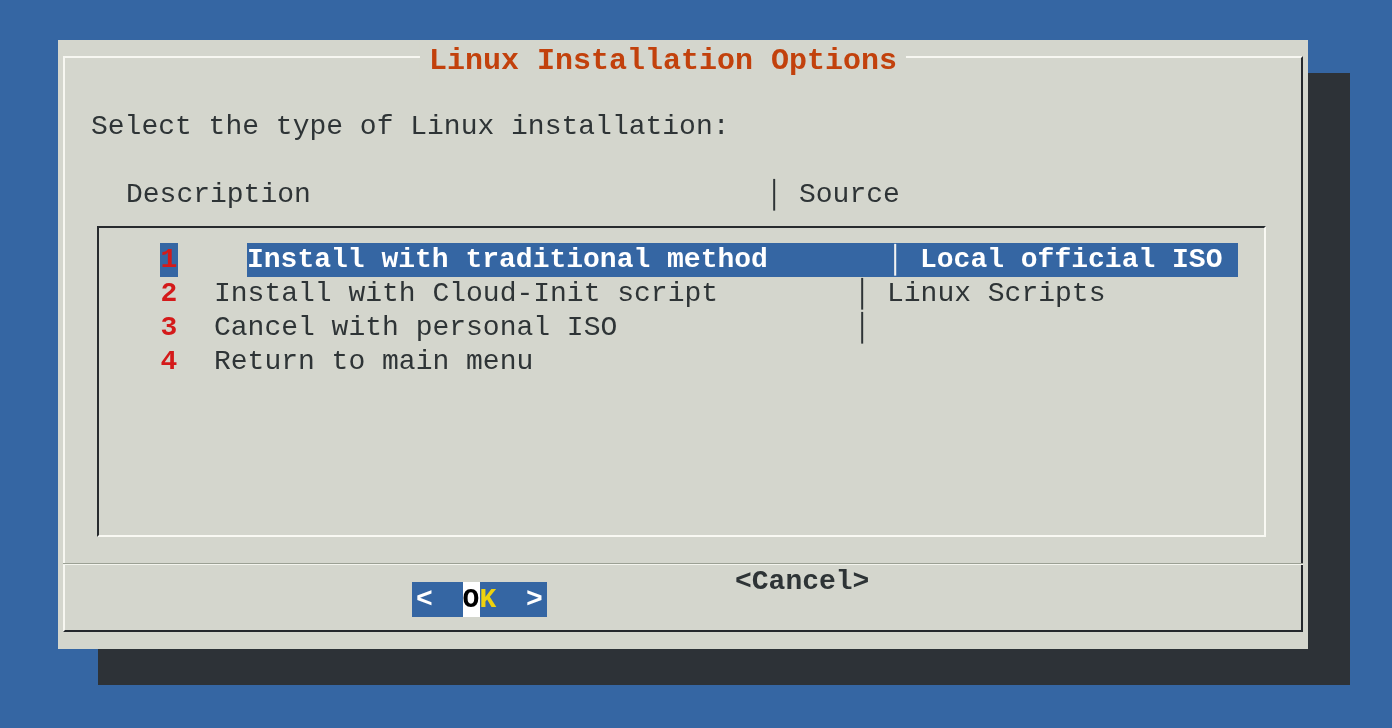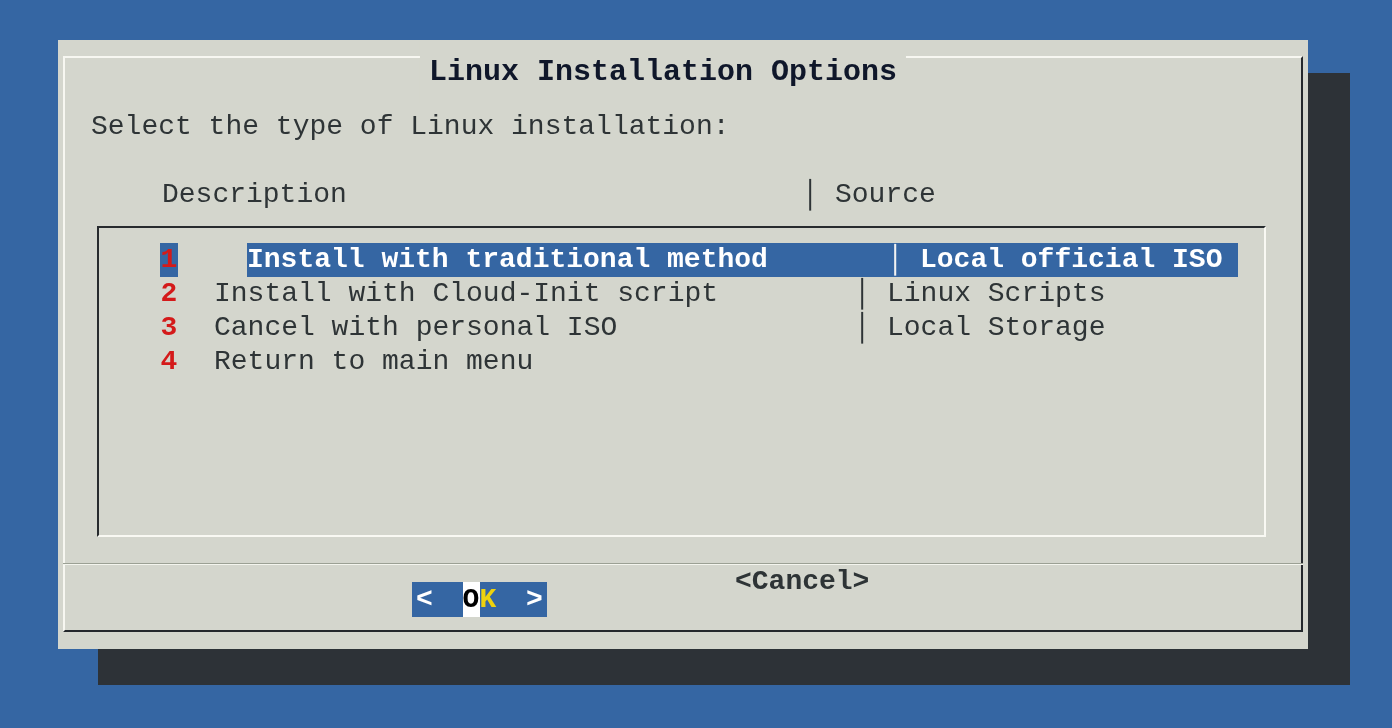--- a/index.html
+++ b/index.html
@@ -35,40 +35,40 @@
     border-bottom: 2px solid #24282c;
     pointer-events: none;
   }
 
   .title {
     position: absolute;
     top: 1px;
     left: calc(50% - 20px);
     transform: translateX(-50%);
     background: #d4d6cd;
-    padding: 15px 9px;
+    padding: 4px 9px;
     font-weight: bold;
     font-size: 30px;
     line-height: 32px;
-    color: #0f172a;
+    color: #c2410c;
     white-space: pre;
   }
 
   .prompt {
     position: absolute;
     left: 33px; top: 70px;
     height: 34px; line-height: 34px;
     white-space: pre;
   }
 
   .hdr-row {
     position: absolute;
     left: 0; top: 138px;
     height: 34px; line-height: 34px;
-    padding-left: 104px;
+    padding-left: 68px;
     display: flex;
     white-space: pre;
   }
   .col-desc { width: 640px; }
   .col-sep  { width: 33px; }
 
   .listbox {
     position: absolute;
     left: 39px; top: 186px;
     width: 1169px; height: 311px;
@@ -186,21 +186,20 @@
         <span>Linux Scripts</span>
       </span>
     </div>
 
     <div class="menu-row">
       <span class="tag">3</span>
       <span class="tag-gap"></span>
       <span class="item">
         <span class="col-desc">Cancel with personal ISO</span>
         <span class="col-sep">│</span>
-        <span>Local Storage</span>
       </span>
     </div>
 
     <div class="menu-row">
       <span class="tag">4</span>
       <span class="tag-gap"></span>
       <span class="item">
         <span class="col-desc">Return to main menu</span>
         <span class="col-sep"></span>
         <span></span>

